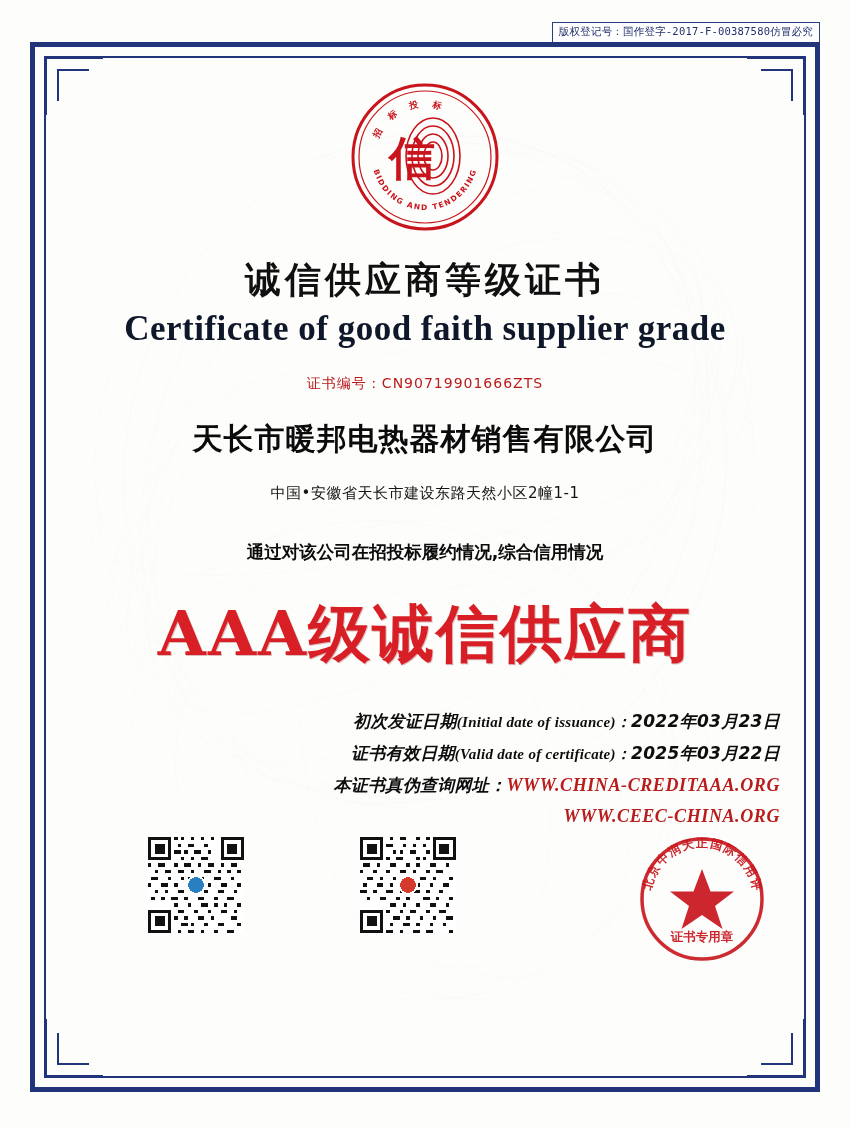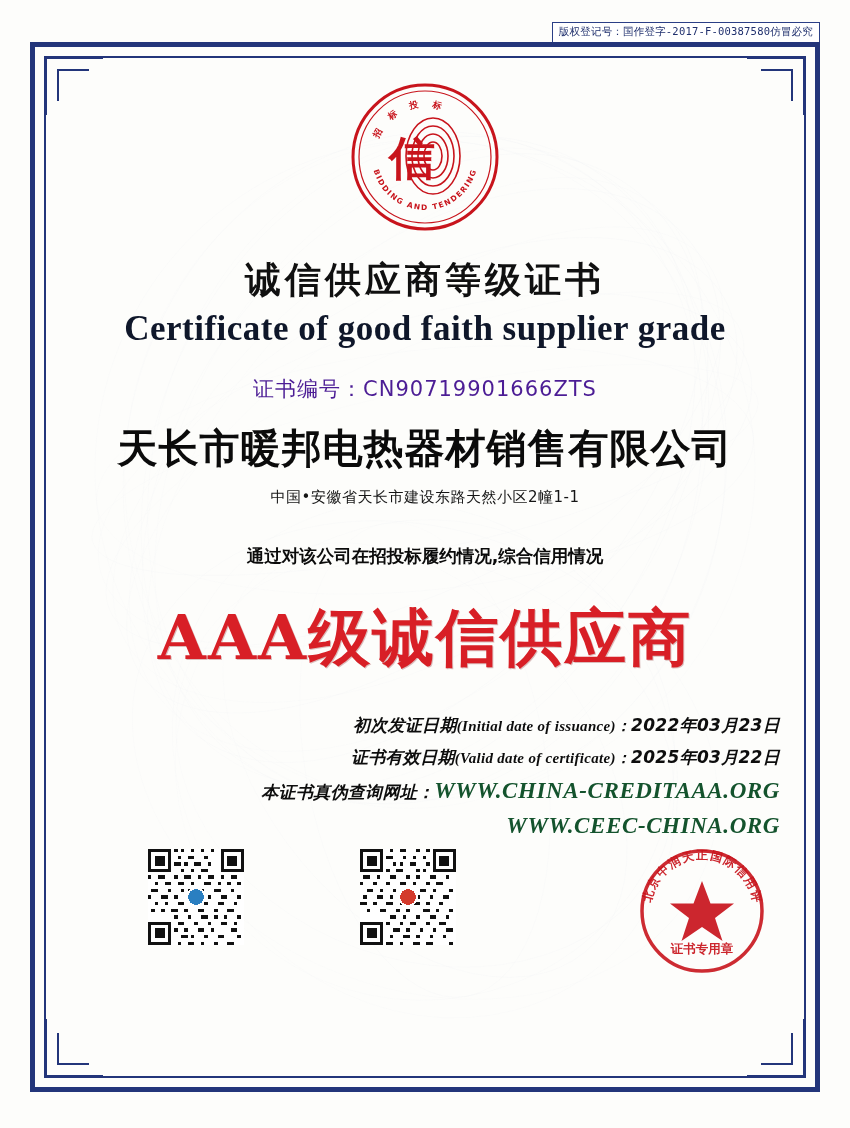--- a/index.html
+++ b/index.html
@@ -120,35 +120,35 @@
     font-family: "Liberation Serif", serif;
     font-size: 35px;
     font-weight: bold;
     letter-spacing: 0.5px;
     color: #0f172a;
   }
 
   .cert-no {
     margin-top: 26px;
     font-family: "DejaVu Sans", sans-serif;
-    font-size: 21px;
-    color: #4c1d95;
+    font-size: 14px;
+    color: #b91c1c;
     letter-spacing: 1px;
   }
 
   .company {
-    margin-top: 18px;
+    margin-top: 26px;
     font-family: Liberation Sans, sans-serif;
-    font-size: 40px;
+    font-size: 30px;
     font-weight: bold;
     color: #0b0b0b;
     letter-spacing: 1px;
   }
   .address {
-    margin-top: 12px;
+    margin-top: 24px;
     font-family: "DejaVu Sans", sans-serif;
     font-size: 15px;
     color: #151515;
     letter-spacing: 0.5px;
   }
 
   .statement-cn {
     margin-top: 34px;
     font-family: "DejaVu Sans", sans-serif;
     font-size: 17.5px;
@@ -190,24 +190,24 @@
     color: #0d0d0d;
     margin-bottom: 9px;
     letter-spacing: 0.3px;
   }
   .detail-row .en {
     font-family: "Liberation Serif", serif;
     font-size: 15px;
   }
   .url-line {
     font-family: "Liberation Serif", serif;
-    font-size: 23px;
+    font-size: 18px;
     font-weight: bold;
     letter-spacing: 0.6px;
-    color: #14532d;
+    color: #b91c1c;
   }
   .url-second {
     margin-left: 96px;
   }
 
   
   .qr-row {
     margin-top: 10px;
     position: relative;
     height: 110px;

